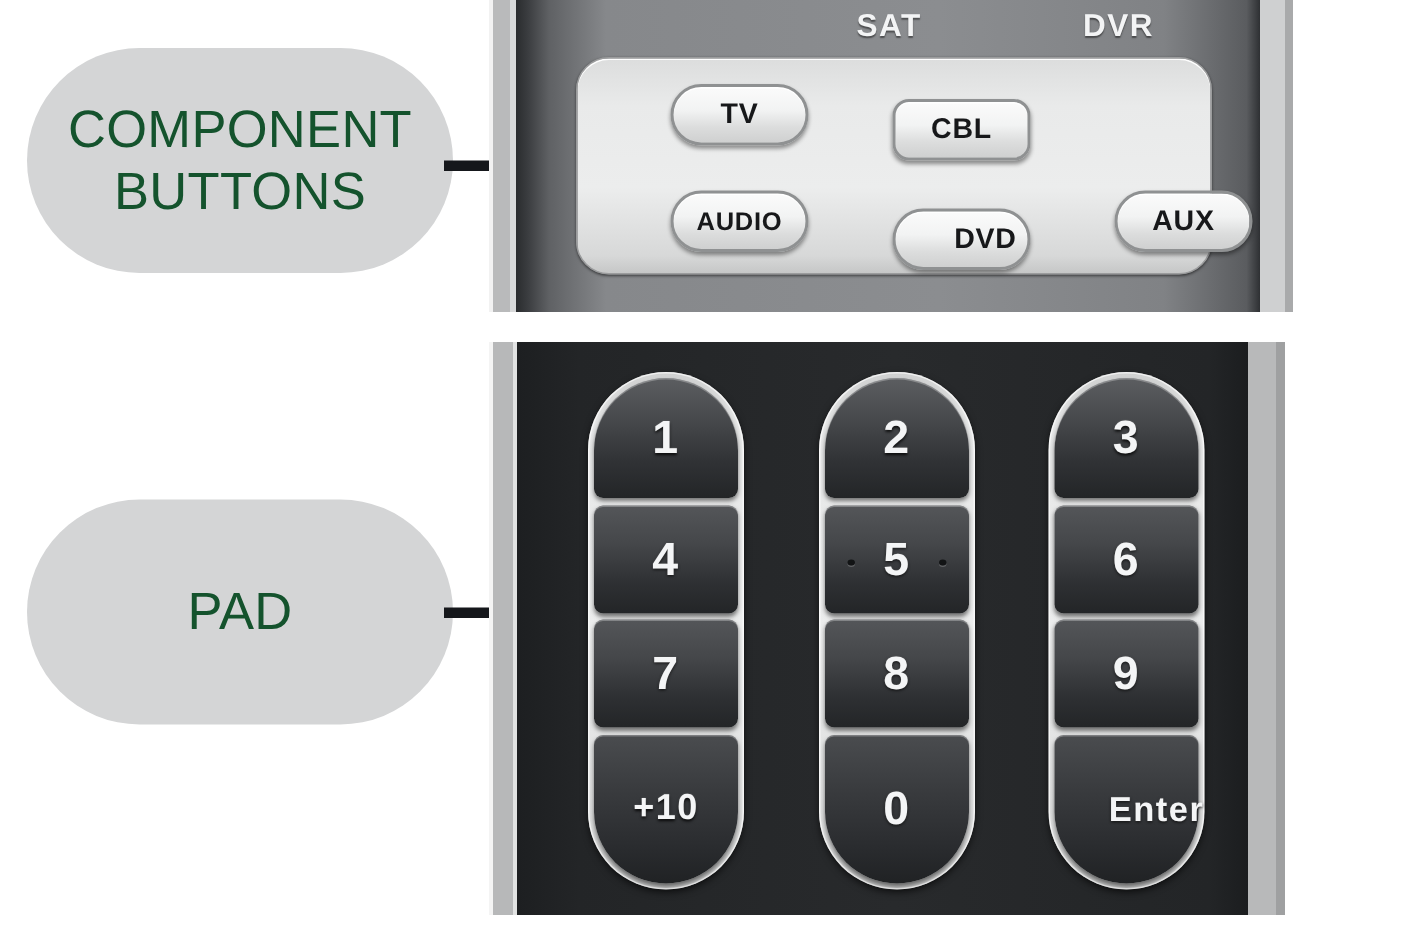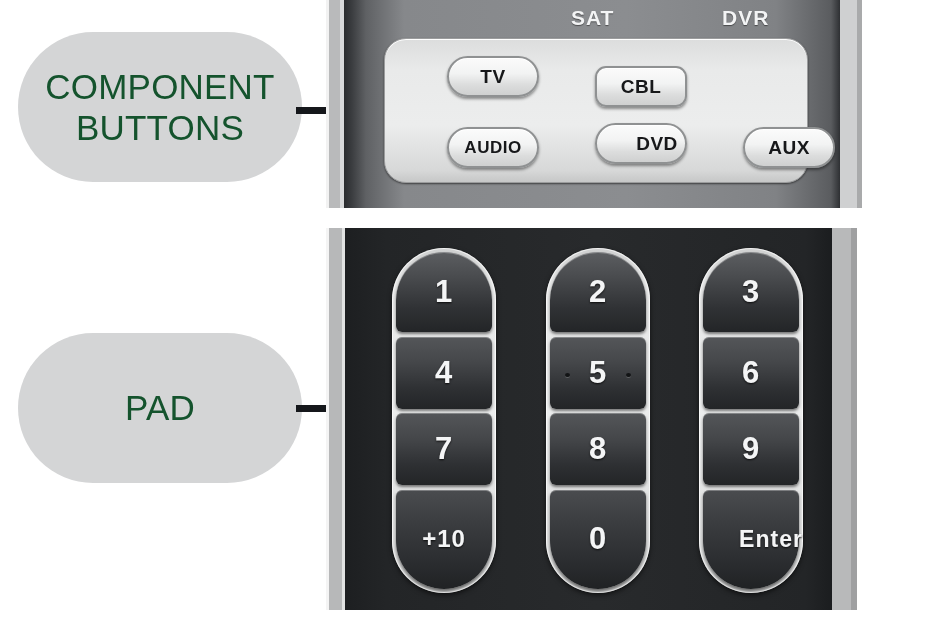--- a/index.html
+++ b/index.html
@@ -138,21 +138,21 @@
     color: #17181a;
     letter-spacing: 0.5px;
     box-shadow: 0 2px 3px rgba(0,0,0,.42), inset 0 1px 0 #ffffff;
     margin-left: 44px;
   }
   .comp-btn.wide { font-size: 17px; }
   #btn-tv    { left: 18px;  top: 17px; }
   #btn-cbl   { left: 166px; top: 27px; border-radius: 11px; }
   #btn-vcr   { left: 314px; top: 17px; }
   #btn-audio { left: 18px;  top: 88px; }
-  #btn-dvd   { left: 166px; top: 84px; padding-left: 32px; }
+  #btn-dvd   { left: 166px; top: 100px; padding-left: 32px; }
   #btn-aux   { left: 314px; top: 88px; }
 
   
   #panel-numberpad {
     position: absolute;
     left: 326px;
     top: 228px;
     width: 537px;
     height: 382px;
   }

